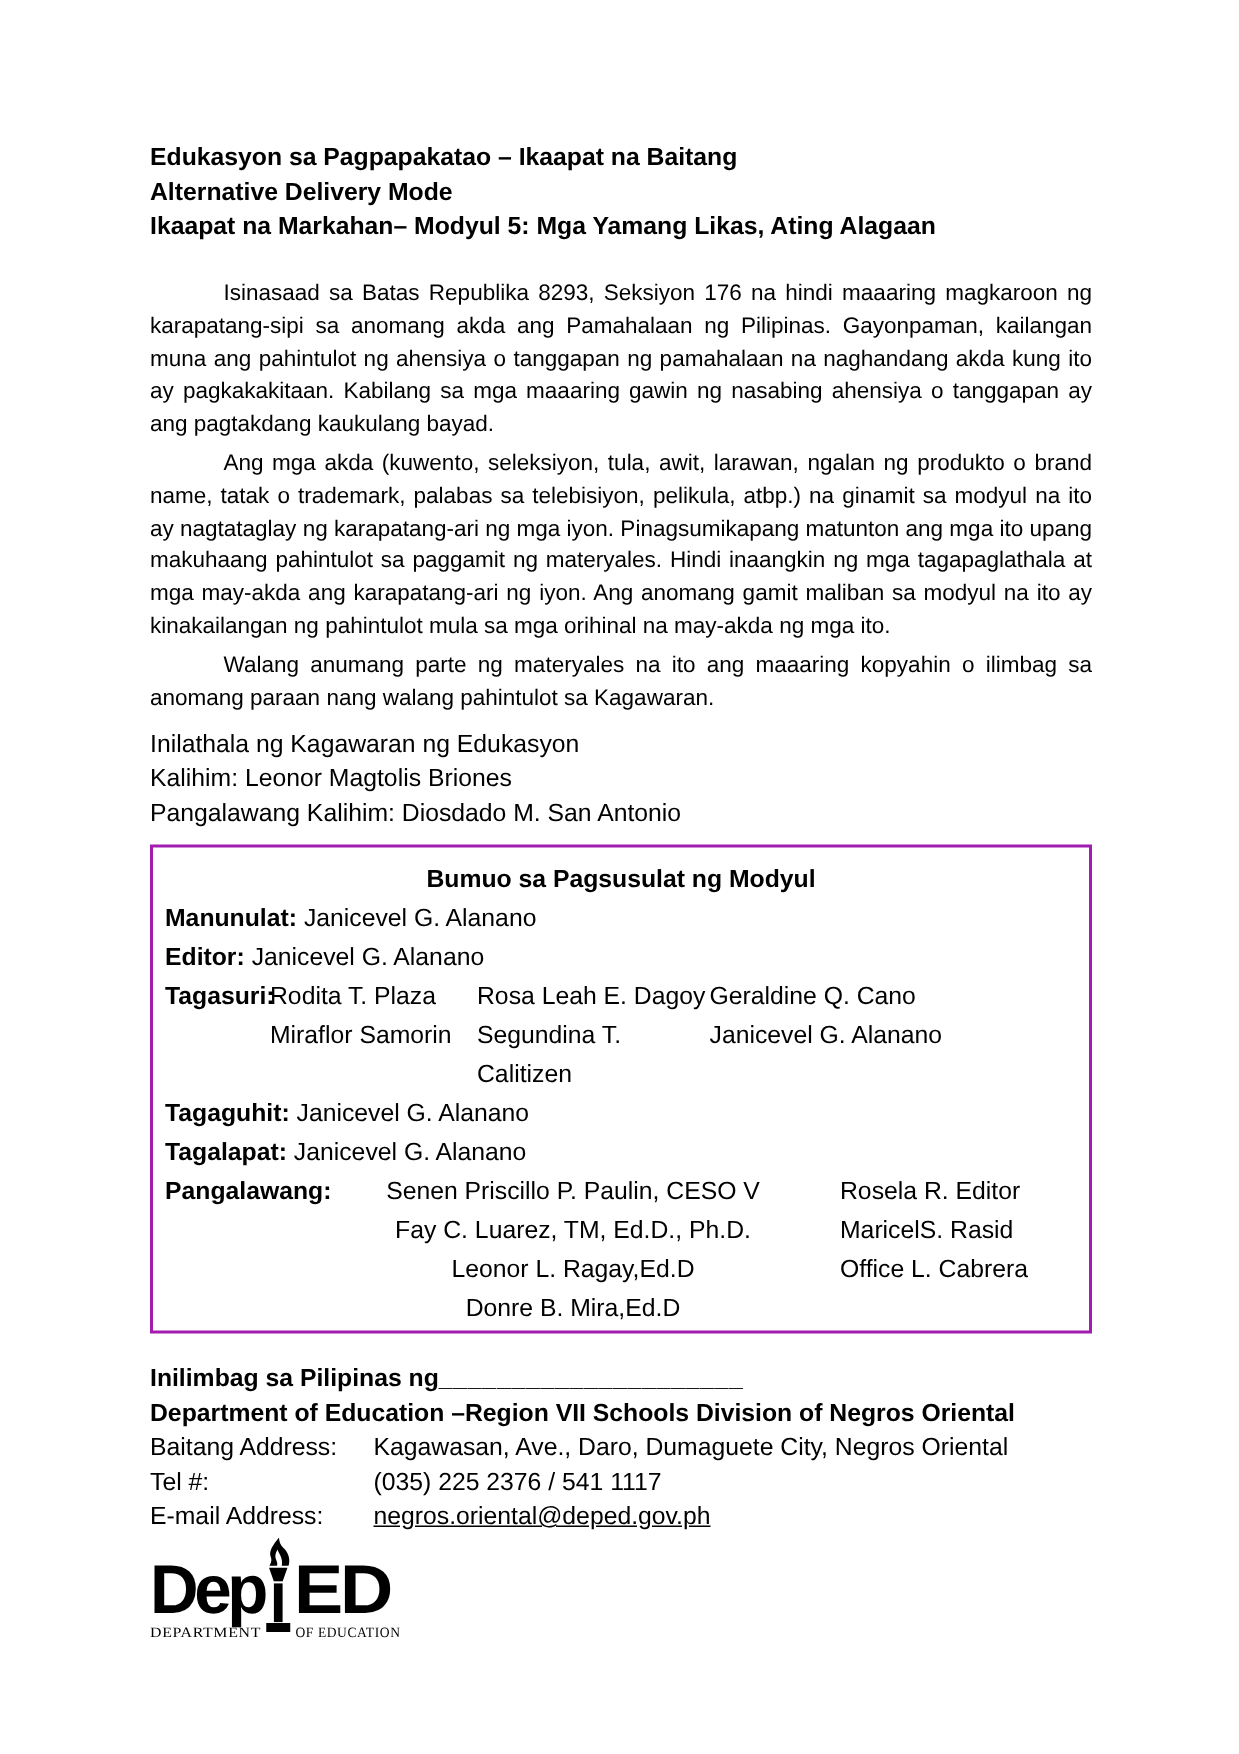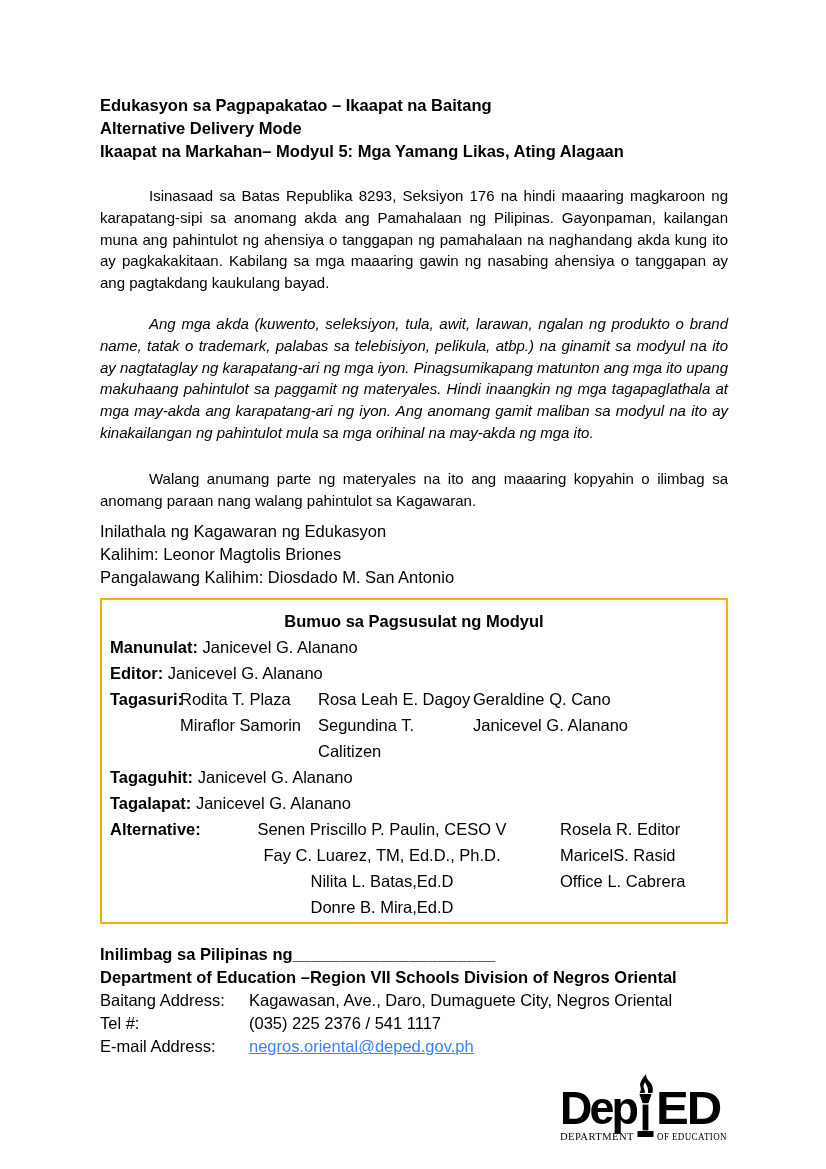--- a/index.html
+++ b/index.html
@@ -14,28 +14,28 @@
   }
   .content {
     position:absolute; left:100px; top:0; width:628px;
   }
   .doc-title { margin-top:94px; font-weight:700; font-size:16.5px; line-height:23px; }
   .para {
     font-size:15px; line-height:21.8px;
     text-align:justify; text-indent:49px;
   }
   .para-1 { margin-top:22px; }
-  .para-2 { margin-top:19px;font-style:italic; }
-  .para-3 { margin-top:24px; }
+  .para-2 { margin-top:4px; }
+  .para-3 { margin-top:4px; }
   .publisher { margin-top:9px; font-size:16.5px; line-height:23px; }
   .b { font-weight:700; }
 
   .credits-box {
     margin-top:9px;
-    border:2px solid #eab308;
+    border:2px solid #a21caf;
     padding:8px 8px 2px 8px;
     font-size:16.5px;
   }
   .box-row { line-height:26px; }
   .box-title { text-align:center; font-weight:700; line-height:26px; }
   .grid-tagasuri {
     display:grid;
     grid-template-columns:70px 138px 155px 1fr;
     line-height:26px;
   }
@@ -44,23 +44,23 @@
     grid-template-columns:122px 300px 1fr;
     line-height:26px;
   }
   .tp-col1 div { text-align:center; line-height:26px; }
   .tp-col2 { padding-left:28px; }
   .tp-col2 div { line-height:26px; }
 
   .imprint { margin-top:19px; font-size:16.5px; line-height:23px; }
   .imprint-row { display:grid; grid-template-columns:149px 1fr; }
   .blank-line { letter-spacing:0.5px; }
-  a.email-link { color:#3b82f6; text-decoration:underline; cursor:pointer; }
+  a.email-link { color:#000000; text-decoration:underline; cursor:pointer; }
 
-  .logo-wrap { margin-top:16px; text-align:right; }
+  .logo-wrap { margin-top:2px; text-align:left; }
 </style>
 </head>
 <body>
 
 <div class="page">
   <div class="content">
 
     <div class="doc-title">
       <div>Edukasyon sa Pagpapakatao – Ikaapat na Baitang</div>
       <div>Alternative Delivery Mode</div>
@@ -95,25 +95,25 @@
         <span>Miraflor Samorin</span>
         <span>Segundina T. Calitizen</span>
         <span>Janicevel G. Alanano</span>
       </div>
 
       <div class="box-row"><span class="b">Tagaguhit:</span> <span>Janicevel G. Alanano</span></div>
 
       <div class="box-row"><span class="b">Tagalapat:</span> <span>Janicevel G. Alanano</span></div>
 
       <div class="grid-tagapamahala">
-        <span class="b">Alternative:</span>
+        <span class="b">Pangalawang:</span>
         <div class="tp-col1">
           <div>Senen Priscillo P. Paulin, CESO V</div>
           <div>Fay C. Luarez, TM, Ed.D., Ph.D.</div>
-          <div>Nilita L. Batas,Ed.D</div>
+          <div>Leonor L. Ragay,Ed.D</div>
           <div>Donre B. Mira,Ed.D</div>
         </div>
         <div class="tp-col2">
           <div>Rosela R. Editor</div>
           <div>MaricelS. Rasid</div>
           <div>Office L. Cabrera</div>
         </div>
       </div>
     </div>
 

